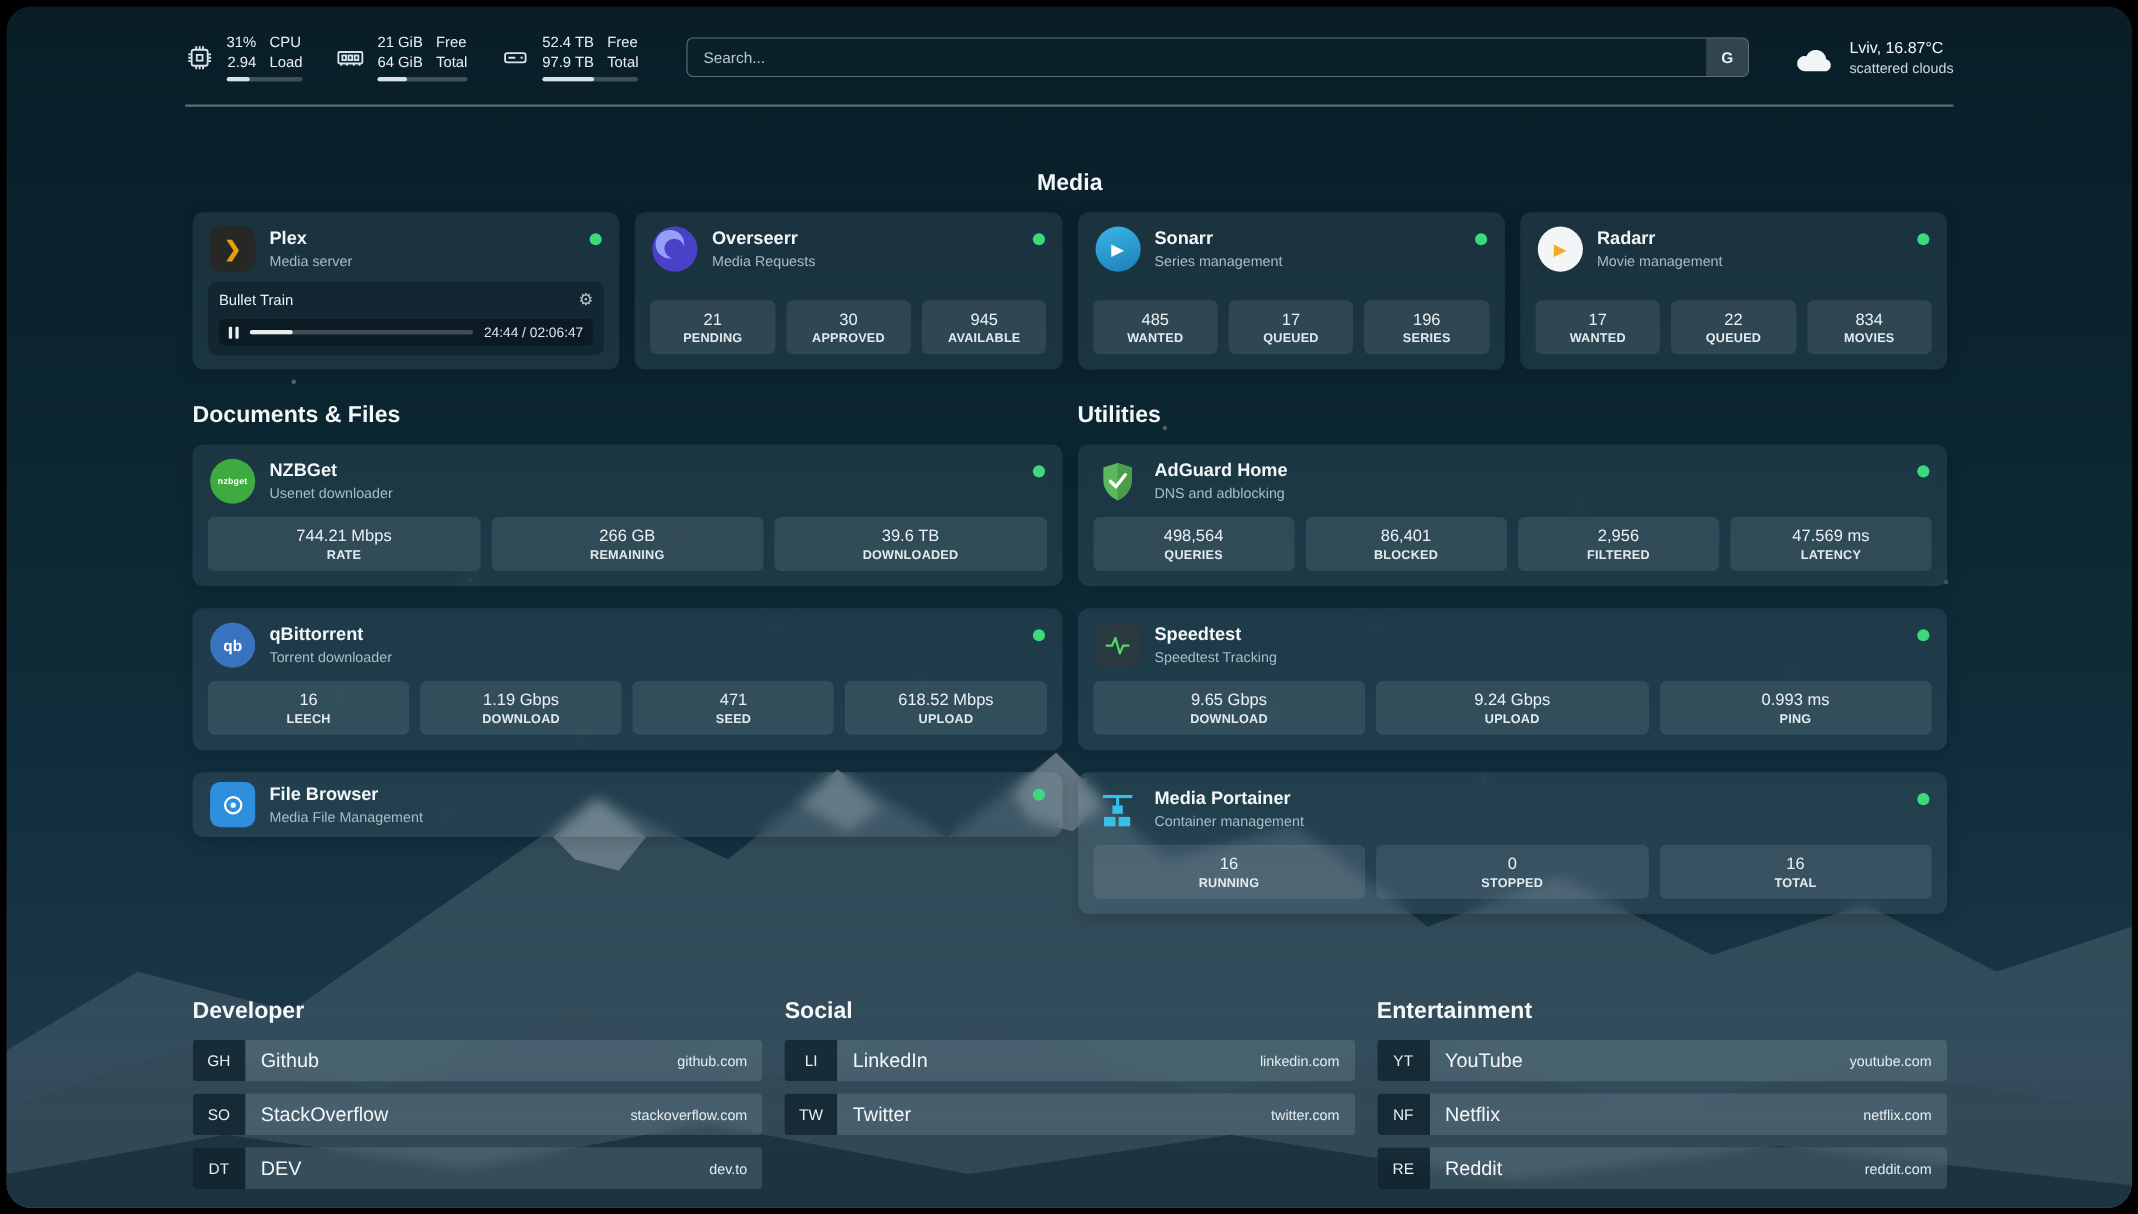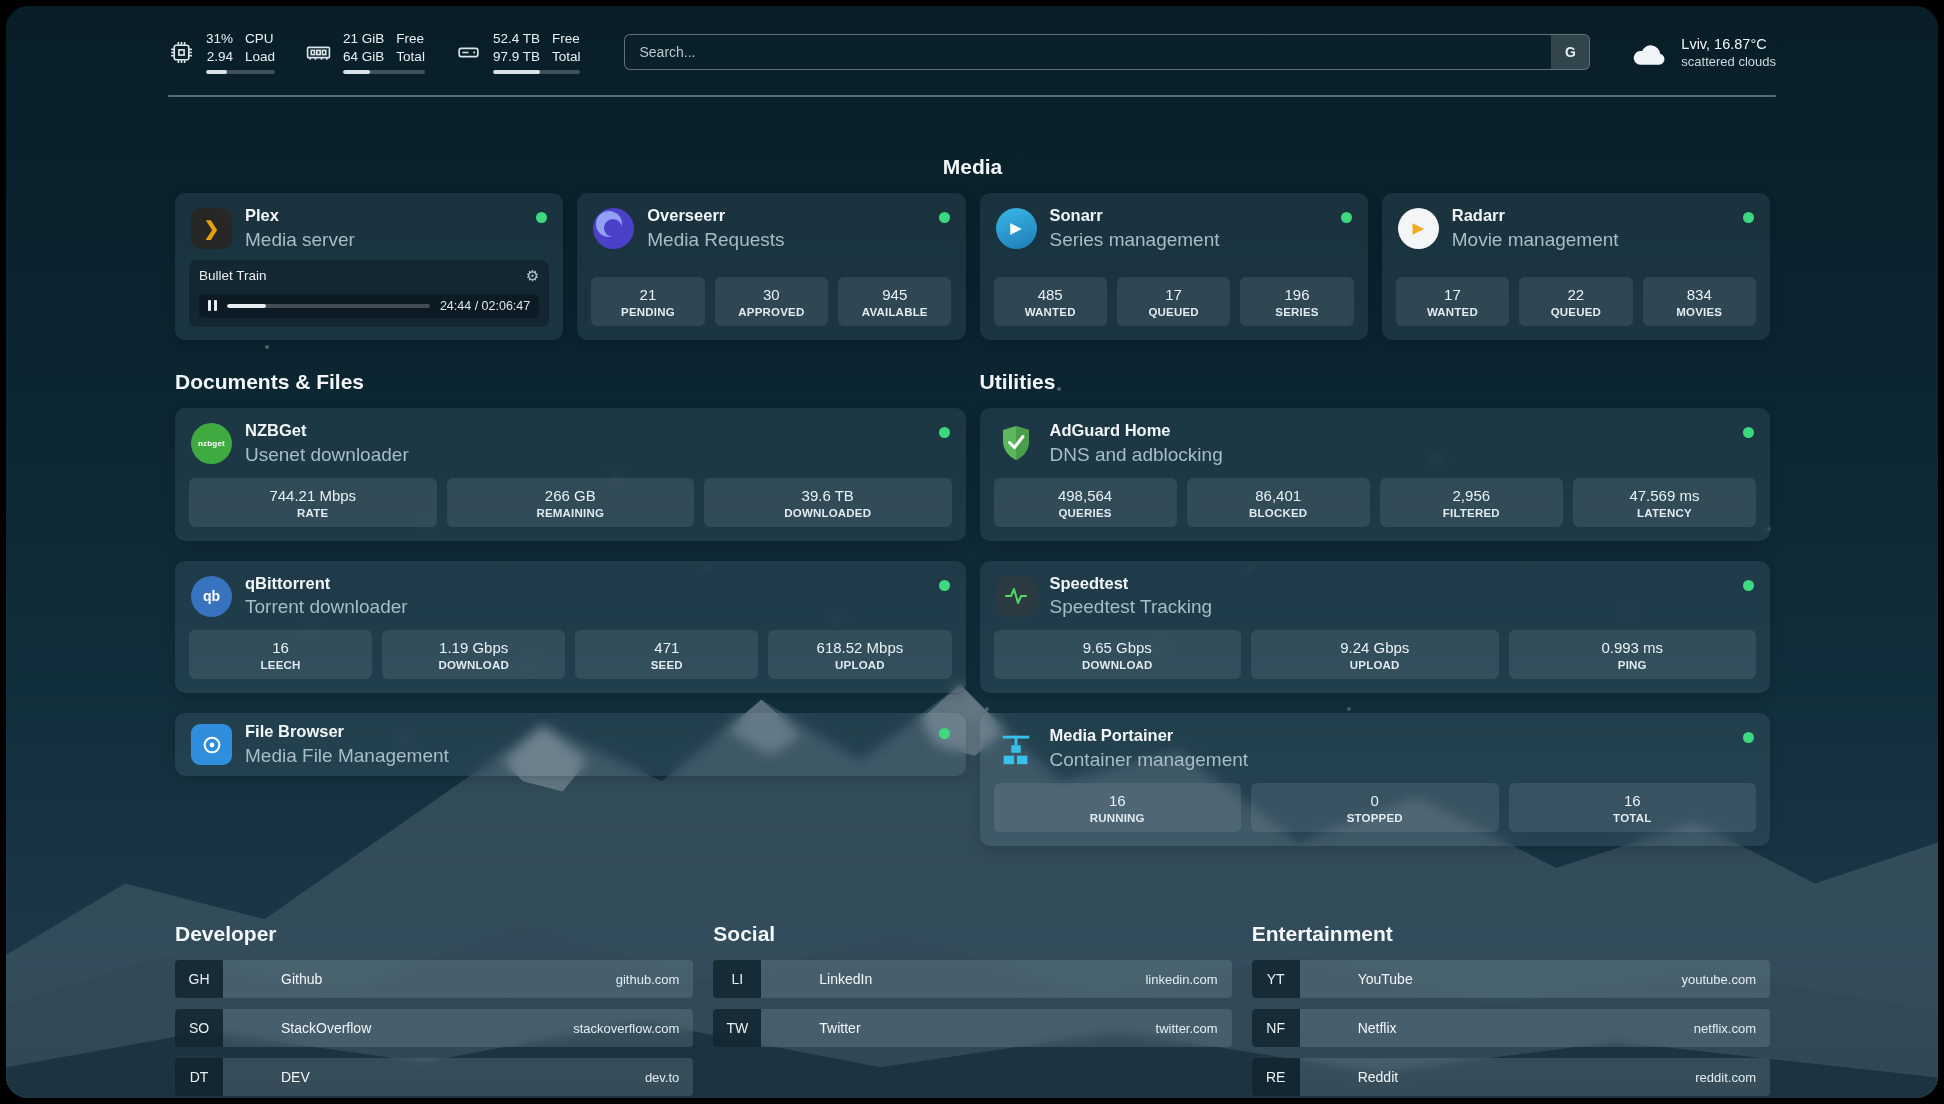--- a/index.html
+++ b/index.html
@@ -52,21 +52,21 @@
   .two-col { display:grid; grid-template-columns:1fr 1fr; gap:14px; margin-top:30px; }
   .col .section-title { margin-bottom:14px; }
   .card { background:rgba(173,209,222,0.10); border-radius:10px; backdrop-filter:blur(6px);
           box-shadow:0 4px 14px rgba(0,0,0,0.16); }
   .app { display:flex; flex-direction:column; margin-bottom:20px; }
   .media-grid .app { min-height:130px; margin-bottom:0; }
   .app-header { display:flex; align-items:center; gap:13px; padding:13px 16px 0 16px; }
   .app-icon { width:41px; height:41px; flex:none; display:flex; align-items:center; justify-content:center;
               border-radius:50%; position:relative; overflow:hidden; }
   .app-name { font-size:16.5px; font-weight:600; color:#f2f6f8; line-height:1.2; }
-  .app-sub { font-size:19px; color:#a8bdc6; margin-top:3px; }
+  .app-sub { font-size:13px; color:#a8bdc6; margin-top:3px; }
   .status-dot { width:11px; height:11px; border-radius:50%; background:#3dd97e; margin-left:auto;
                 align-self:flex-start; margin-top:6px; flex:none; }
   .stats { display:grid; gap:10px; padding:12px 14px 14px 14px; margin-top:auto; }
   .cols-3 { grid-template-columns:repeat(3,1fr); }
   .cols-4 { grid-template-columns:repeat(4,1fr); }
   .stat { background:rgba(222,240,247,0.10); border-radius:6px; text-align:center; padding:9px 4px 8px 4px; }
   .stat-value { font-size:15px; color:#eaf1f4; }
   .stat-label { font-size:11.5px; font-weight:700; color:#e2ebef; margin-top:3px; letter-spacing:0.2px; }
 
   
@@ -97,24 +97,24 @@
   .icon-nzbget { background:#3faa3f; color:#fff; font-size:8px; font-weight:700; letter-spacing:0.2px; }
   .icon-qbittorrent { background:#3873c0; color:#fff; font-size:14px; font-weight:700; }
   .icon-filebrowser { background:#2f8fdd; border-radius:9px; }
   .icon-speedtest { background:#2b3a41; border-radius:9px; }
   .icon-shield, .icon-portainer { background:transparent; border-radius:0; }
 
   
   .bookmarks { display:grid; grid-template-columns:1fr 1fr 1fr; gap:20px; margin-top:56px; padding-bottom:30px; }
   .bm-col .section-title { margin-bottom:14px; }
   .bm-row { display:flex; align-items:center; height:38px; background:rgba(176,205,216,0.17); border-radius:4px;
-            margin-bottom:11px; overflow:hidden; backdrop-filter:blur(5px); cursor:pointer;gap:44px; }
+            margin-bottom:11px; overflow:hidden; backdrop-filter:blur(5px); cursor:pointer; }
   .bm-abbr { width:48px; align-self:stretch; background:rgba(9,30,39,0.78); color:#e9f0f3; display:flex;
              align-items:center; justify-content:center; font-size:14px; flex:none; }
-  .bm-name { margin-left:14px; font-size:14px; color:#f1f6f8; }
+  .bm-name { margin-left:14px; font-size:18px; color:#f1f6f8; }
   .bm-url { margin-left:auto; margin-right:14px; font-size:13px; color:#e4edf0; }
 </style>
 </head>
 <body>
 
 <div class="stage">
 <div class="screen">
 
   <svg class="bg-mtn" viewBox="0 0 1944 460" preserveAspectRatio="none">
     <polygon fill="#7d93a2" opacity="0.45" points="0,320 120,250 260,285 400,190 540,95 660,150 760,70 860,130 960,55 1060,150 1180,120 1300,210 1420,165 1560,235 1700,190 1820,250 1944,210 1944,460 0,460"></polygon>

